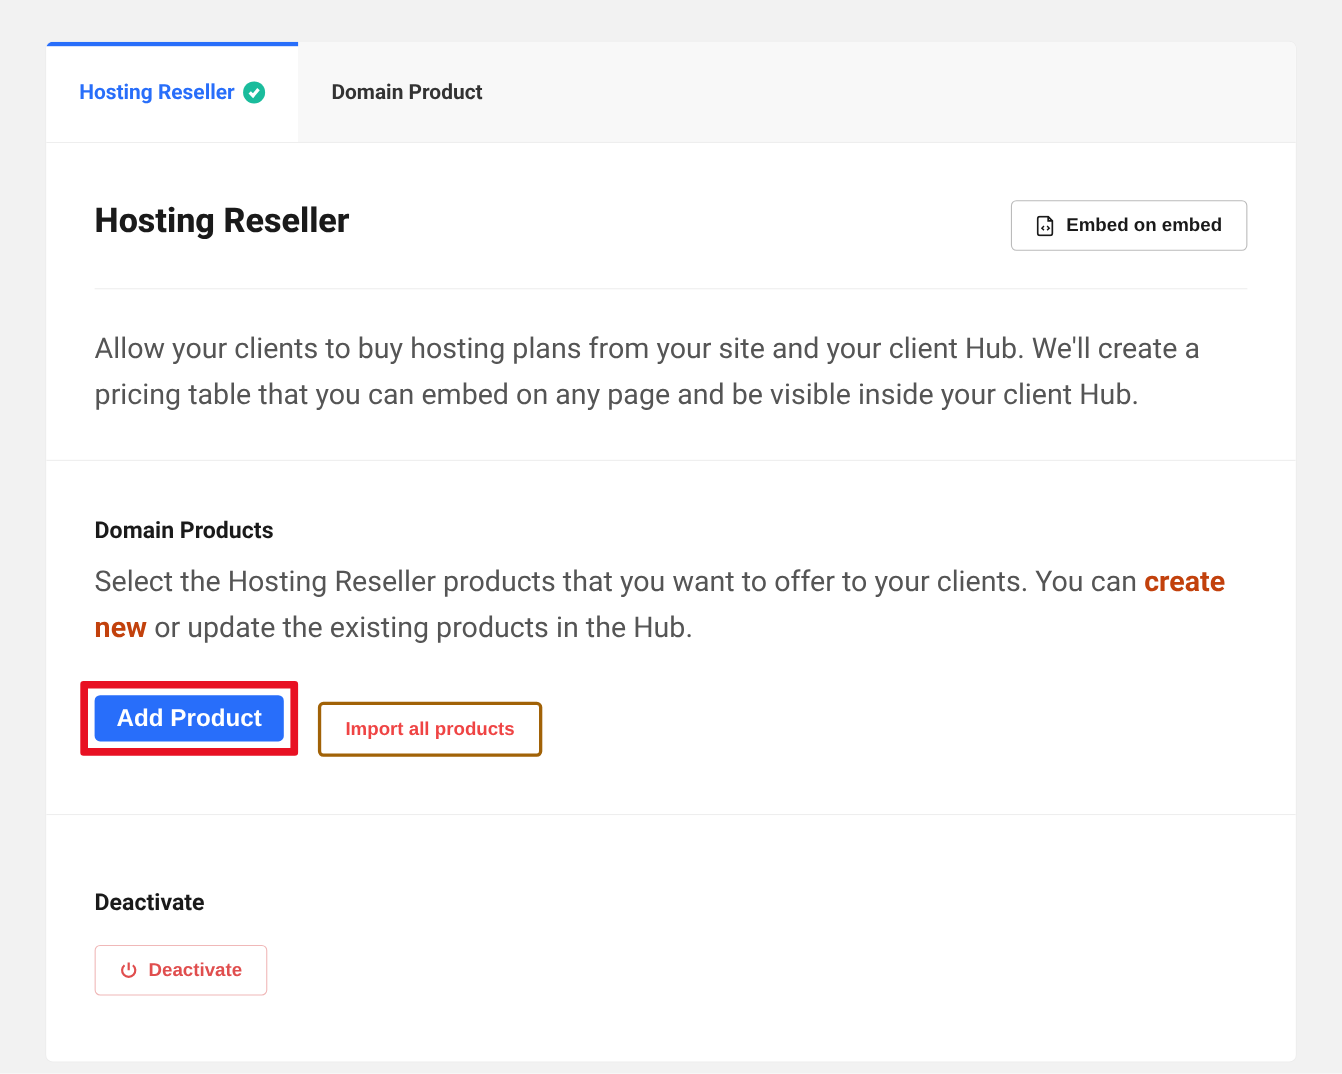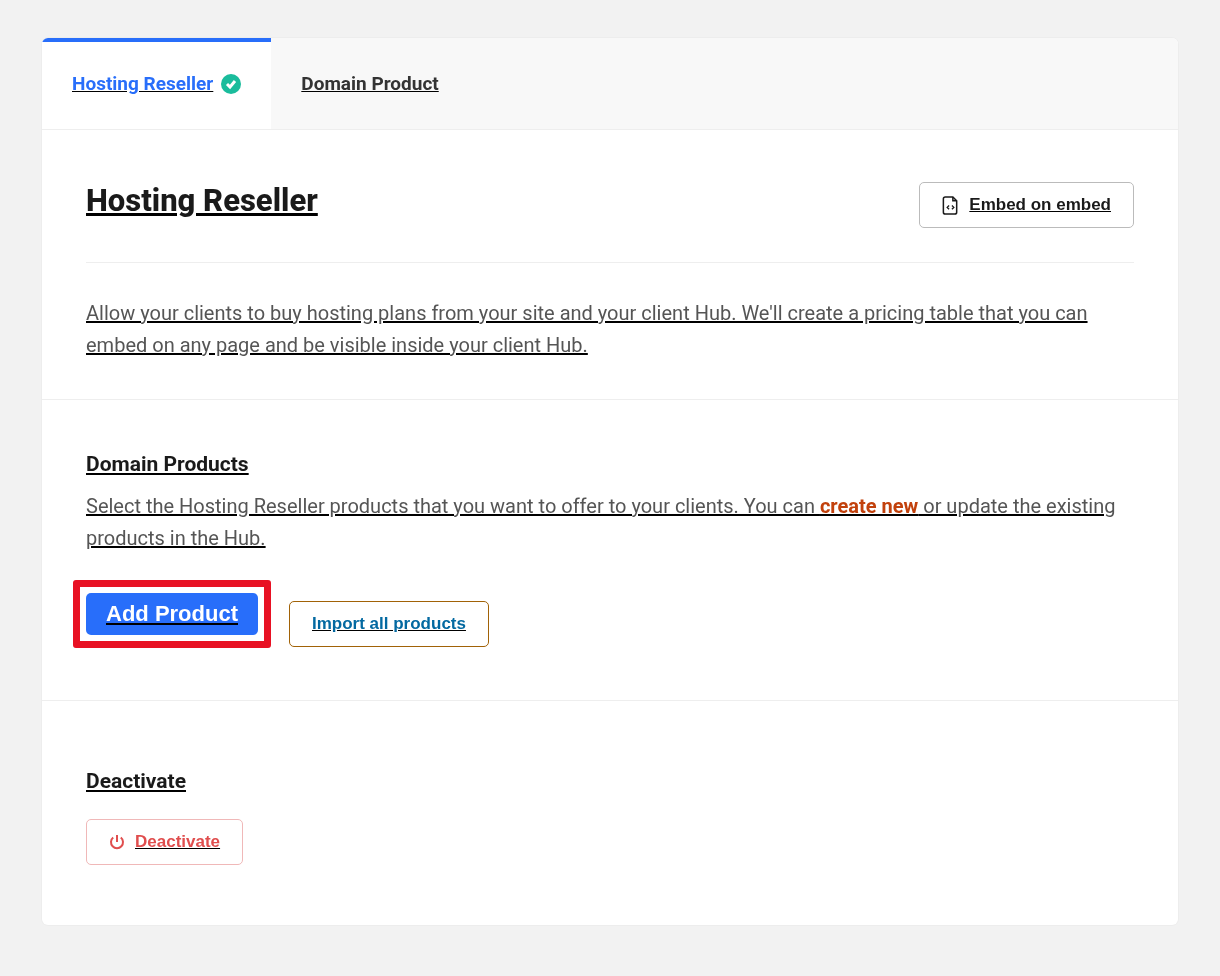--- a/index.html
+++ b/index.html
@@ -12,21 +12,20 @@
       font-family: -apple-system, BlinkMacSystemFont, "Segoe UI", Roboto, "Helvetica Neue", Arial, sans-serif;
       padding: 38px 42px;
       width: 1220px;
       height: 976px;
     }
     .card {
       background: #fff;
       border-radius: 6px;
       overflow: hidden;
       box-shadow: 0 0 0 1px rgba(0,0,0,0.02);
-      text-decoration: underline;
     }
     .tabs {
       display: flex;
       background: #f8f8f8;
       border-bottom: 1px solid #eee;
     }
     .tab {
       padding: 34px 30px;
       font-size: 19px;
       font-weight: 700;
@@ -100,21 +99,21 @@
       display: inline-flex;
       align-items: center;
       gap: 10px;
       cursor: pointer;
     }
     .file-icon {
       width: 17px;
       height: 19px;
     }
     .body-text {
-      font-size: 20px;
+      font-size: 26px;
       color: #555;
       line-height: 1.6;
     }
     .subsection-title {
       font-size: 21px;
       font-weight: 700;
       color: #1a1a1a;
       margin-bottom: 14px;
     }
     .link-inline {
@@ -141,26 +140,26 @@
     }
     .highlight-box {
       border: 7px solid #e81123;
       border-radius: 3px;
       display: inline-flex;
       padding: 6px;
       margin-left: -13px;
     }
     .btn-outline-blue {
       background: #fff;
-      border: 1px solid #a16207;
+      border: 3px solid #a16207;
       border-radius: 5px;
       padding: 12px 22px;
       font-size: 17px;
       font-weight: 700;
-      color: #0369a1;
+      color: #ef4444;
       cursor: pointer;
       margin-top: 20px;
     }
     .btn-outline-danger {
       background: #fff;
       border: 1px solid #f0b8b8;
       border-radius: 5px;
       padding: 12px 22px;
       font-size: 17px;
       font-weight: 700;

